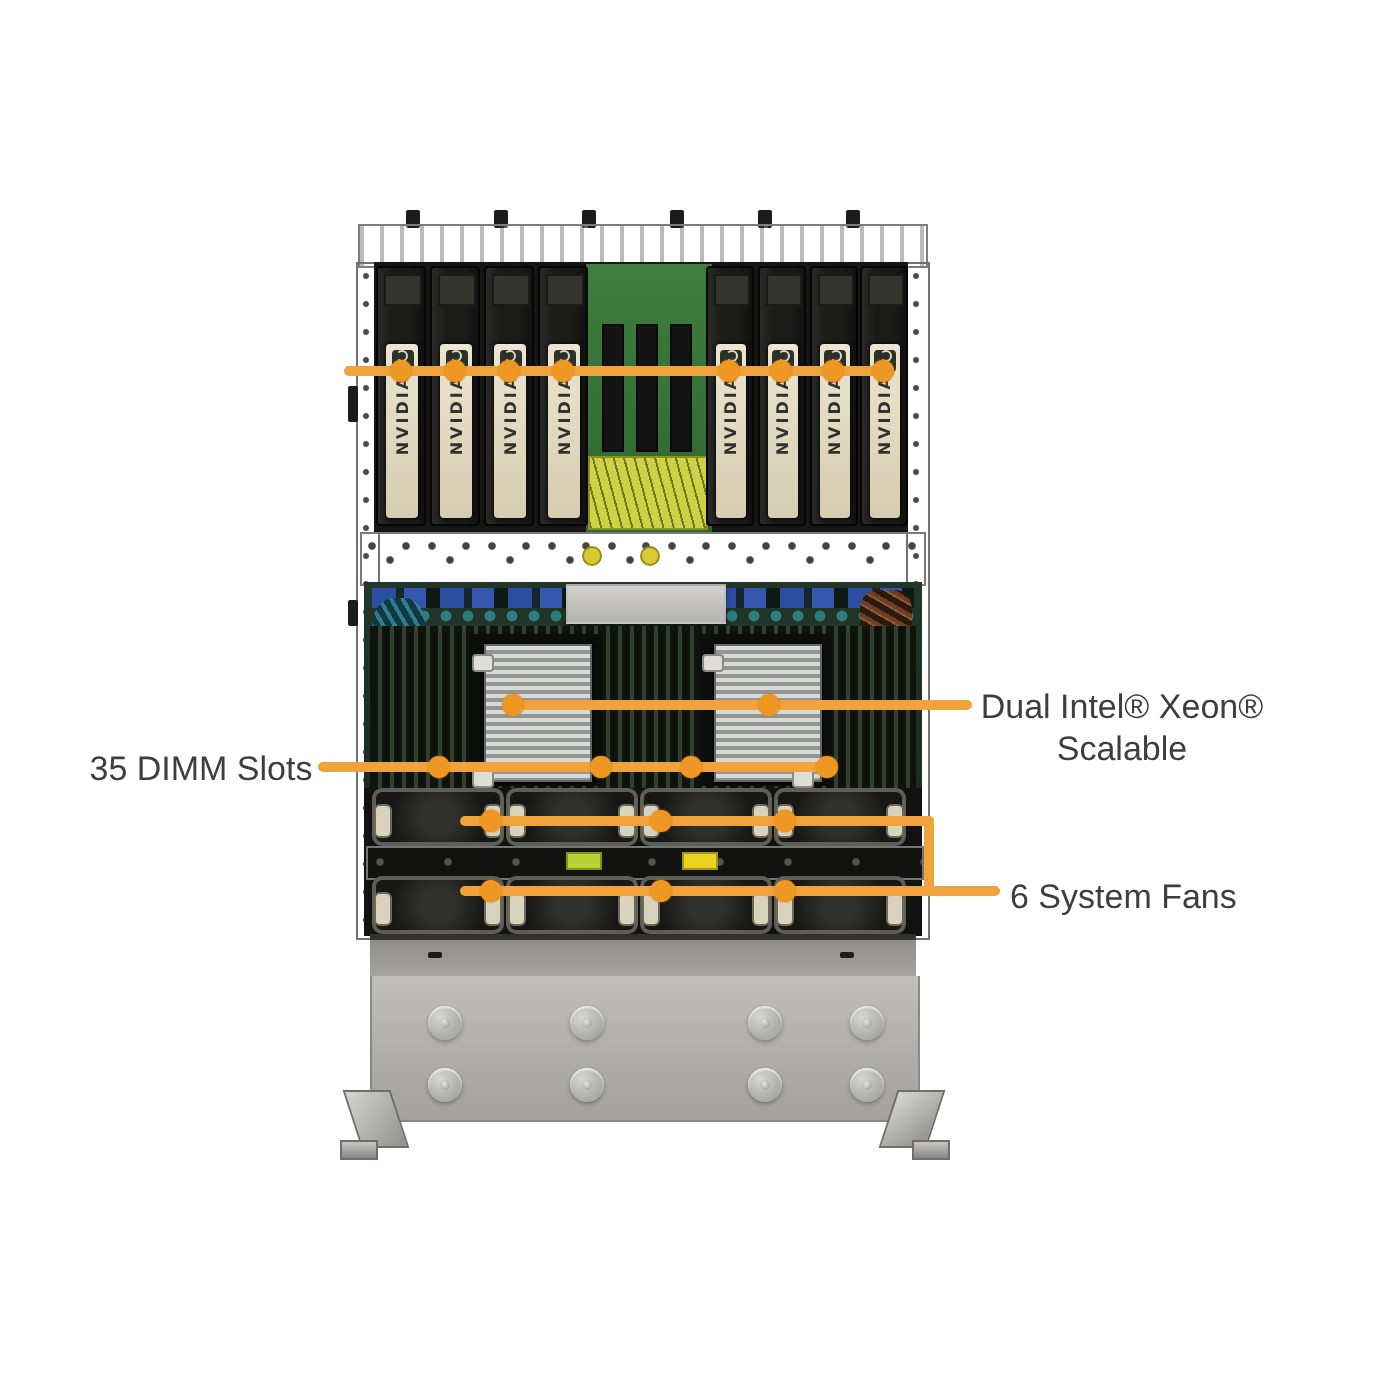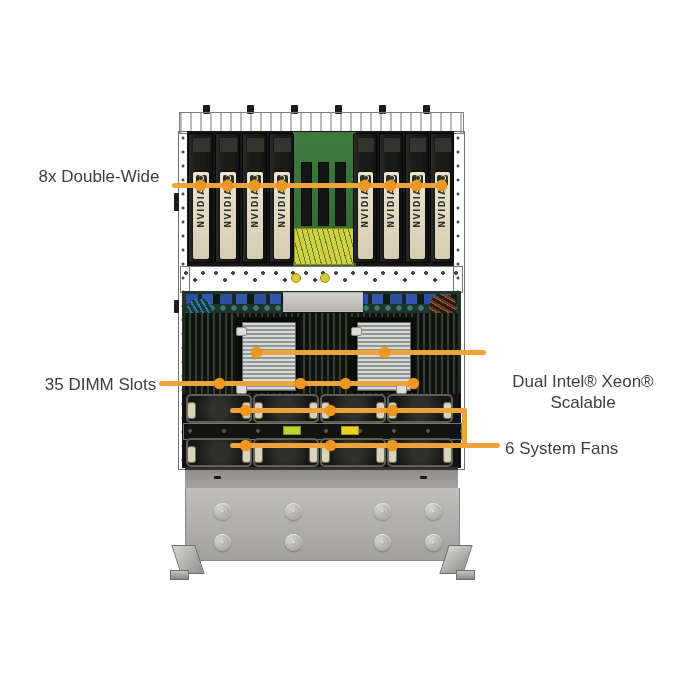--- a/index.html
+++ b/index.html
@@ -69,26 +69,25 @@
   .foot-l{transform:skewX(18deg);}
   .foot-r{transform:skewX(-18deg);}
   .foot-pad{background:linear-gradient(#c5c5c3,#888783);border:1px solid #6f6e6a;}
 </style>
 </head>
 <body>
 
 <div id="canvas">
 
   <div class="abs callout-text" style="left:20px;top:166px;width:158px;">
-    <div>8x Double-Wide</div>
   </div>
   <div class="abs callout-text" style="left:33px;top:374px;width:135px;">
     <div>35 DIMM Slots</div>
   </div>
-  <div class="abs callout-text" style="left:478px;top:343px;width:210px;margin-top:28px;">
+  <div class="abs callout-text" style="left:456px;top:343px;width:210px;">
     <div>Dual Intel® Xeon® Scalable</div>
   </div>
   <div class="abs callout-text" style="left:505px;top:438px;width:150px;text-align:left;">
     <div>6 System Fans</div>
   </div>
 
   <div class="abs tab" style="left:203px;top:105px;width:7px;height:9px;"></div>
   <div class="abs tab" style="left:247px;top:105px;width:7px;height:9px;"></div>
   <div class="abs tab" style="left:291px;top:105px;width:7px;height:9px;"></div>
   <div class="abs tab" style="left:335px;top:105px;width:7px;height:9px;"></div>

